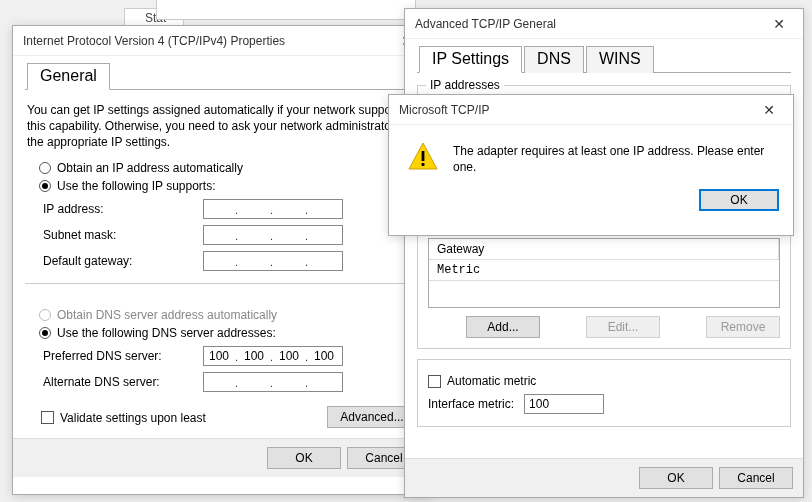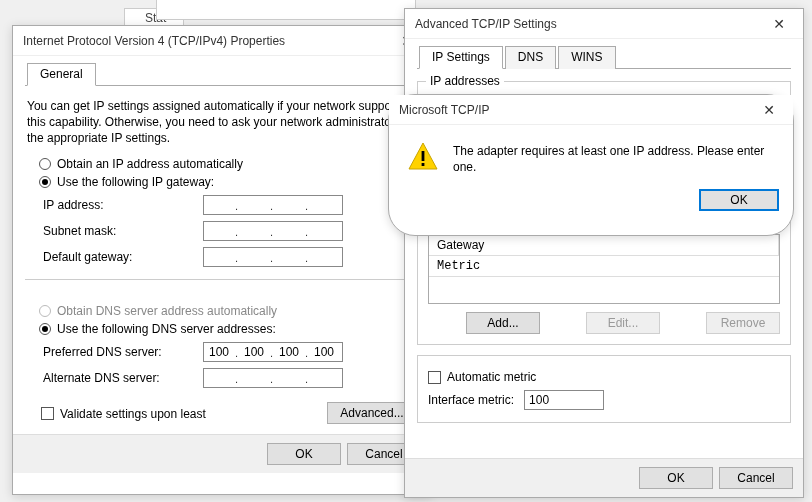--- a/index.html
+++ b/index.html
@@ -45,21 +45,21 @@
     background: #fff;
     margin-bottom: 12px;
     padding-left: 2px;
   }
   .tab {
     padding: 3px 12px 4px;
     border: 1px solid #aaa;
     border-bottom: none;
     background: #f4f4f4;
     margin-right: 2px;
-    font-size: 12px;
+    font-size: 16px;
     position: relative;
     top: 1px;
   }
   .tab.active {
     background: #fff;
     border-bottom: 1px solid #fff;
     top: 1px;
   }
   
   .groupbox {
@@ -189,21 +189,21 @@
     <div style="margin:2px 2px 10px; line-height:1.35;">You can get IP settings assigned automatically if your network supports this capability. Otherwise, you need to ask your network administrator for the appropriate IP settings.</div>
 
     <div class="radio-row" style="padding-left:14px;">
       <span class="radio"></span>
       <span class="label">Obtain an IP address automatically</span>
     </div>
     <div class="radio-row" style="padding-left:14px;">
       <span class="radio checked">
           <span class="dot"></span>
         </span>
-      <span class="label">Use the following IP gateway:</span>
+      <span class="label">Use the following IP supports:</span>
     </div>
     <div class="form-row">
       <span class="form-label">IP address:</span>
       <div class="ipinput">
         <input class="oct" value="" style="">
           <span class="dot">.</span>
         <input class="oct" value="" style="">
           <span class="dot">.</span>
         <input class="oct" value="" style="">
           <span class="dot">.</span>
@@ -281,21 +281,21 @@
     </div>
   </div>
   <div class="button-row" style="background:#f0f0f0;">
     <div class="btn">OK</div>
     <div class="btn">Cancel</div>
   </div>
 </div>
 
 <div class="window" style="left:404px; top:8px; width:400px; height:490px;">
   <div class="titlebar">
-    <span>Advanced TCP/IP Settings</span>
+    <span>Advanced TCP/IP General</span>
     <span class="spacer"></span>
     <div class="close-x">✕</div>
   </div>
   <div class="content">
     <div class="tabs">
       <div class="tab active">IP Settings</div>
       <div class="tab">DNS</div>
       <div class="tab">WINS</div>
     </div>
 
@@ -328,21 +328,21 @@
         <input class="textfield" value="100" style="">
       </div>
     </div>
   </div>
   <div class="button-row" style="position:absolute;bottom:0;left:0;right:0;background:#f0f0f0;">
     <div class="btn">OK</div>
     <div class="btn">Cancel</div>
   </div>
 </div>
 
-<div class="window" style="left:388px; top:94px; width:406px; height:142px; z-index:50;border-radius:27px;">
+<div class="window" style="left:388px; top:94px; width:406px; height:142px; z-index:50;">
   <div class="titlebar">
     <span>Microsoft TCP/IP</span>
     <span class="spacer"></span>
     <div class="close-x">✕</div>
   </div>
   <div style="display:flex; align-items:flex-start; gap:14px; padding:16px 18px 8px 18px;">
     <span class="warn-icon">
       <svg viewBox="0 0 32 32">
           <polygon points="16,2 30,28 2,28" fill="#ffd200" stroke="#c9a400" stroke-width="1"></polygon>
           <rect x="14.6" y="10" width="2.8" height="10" fill="#000"></rect>

